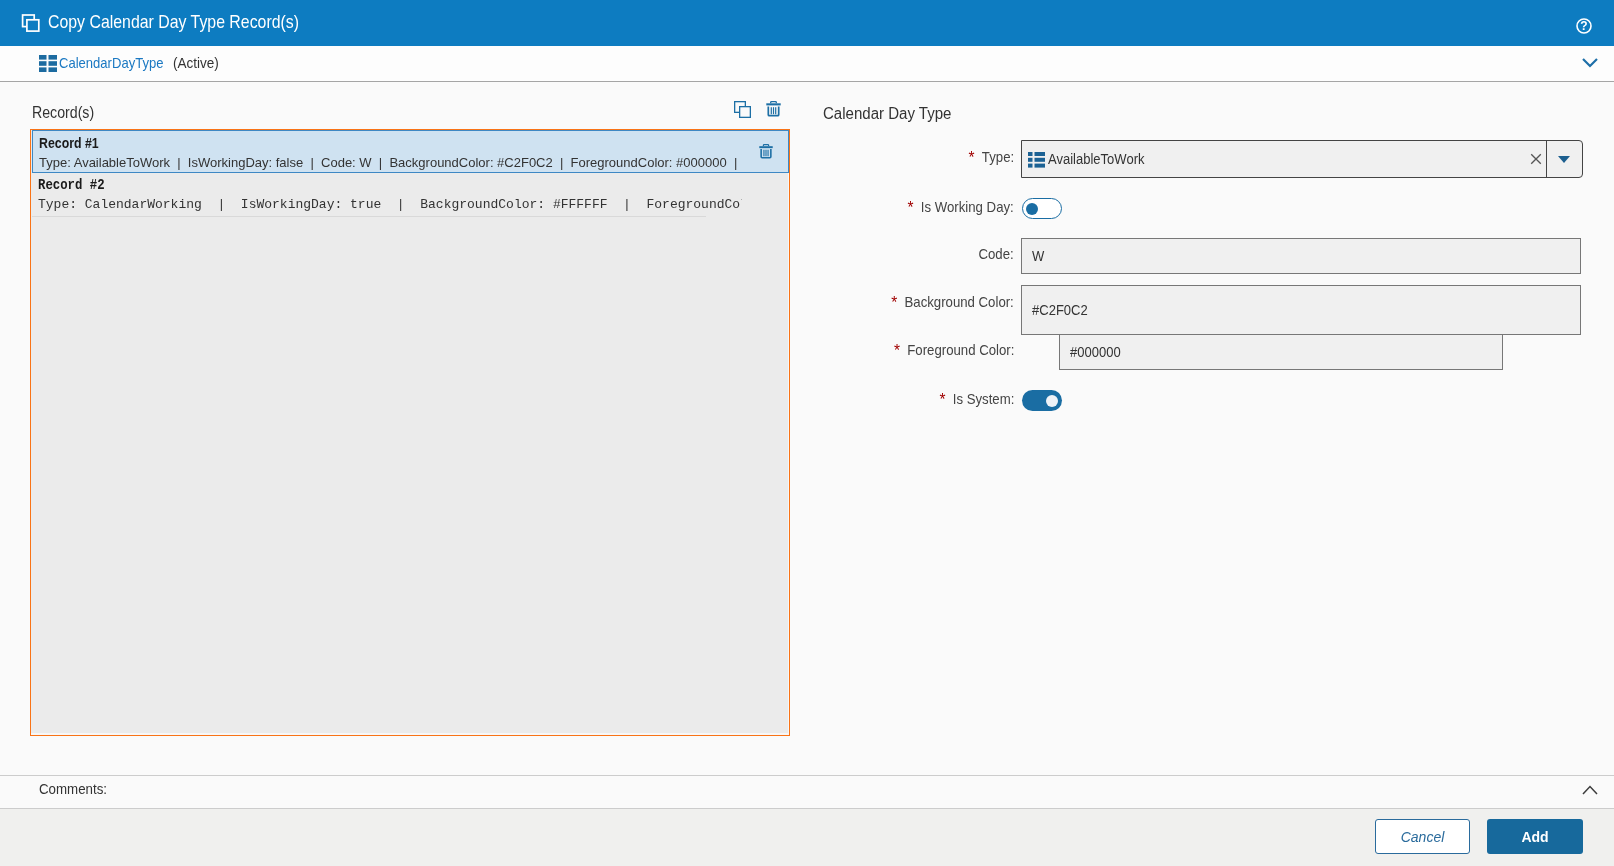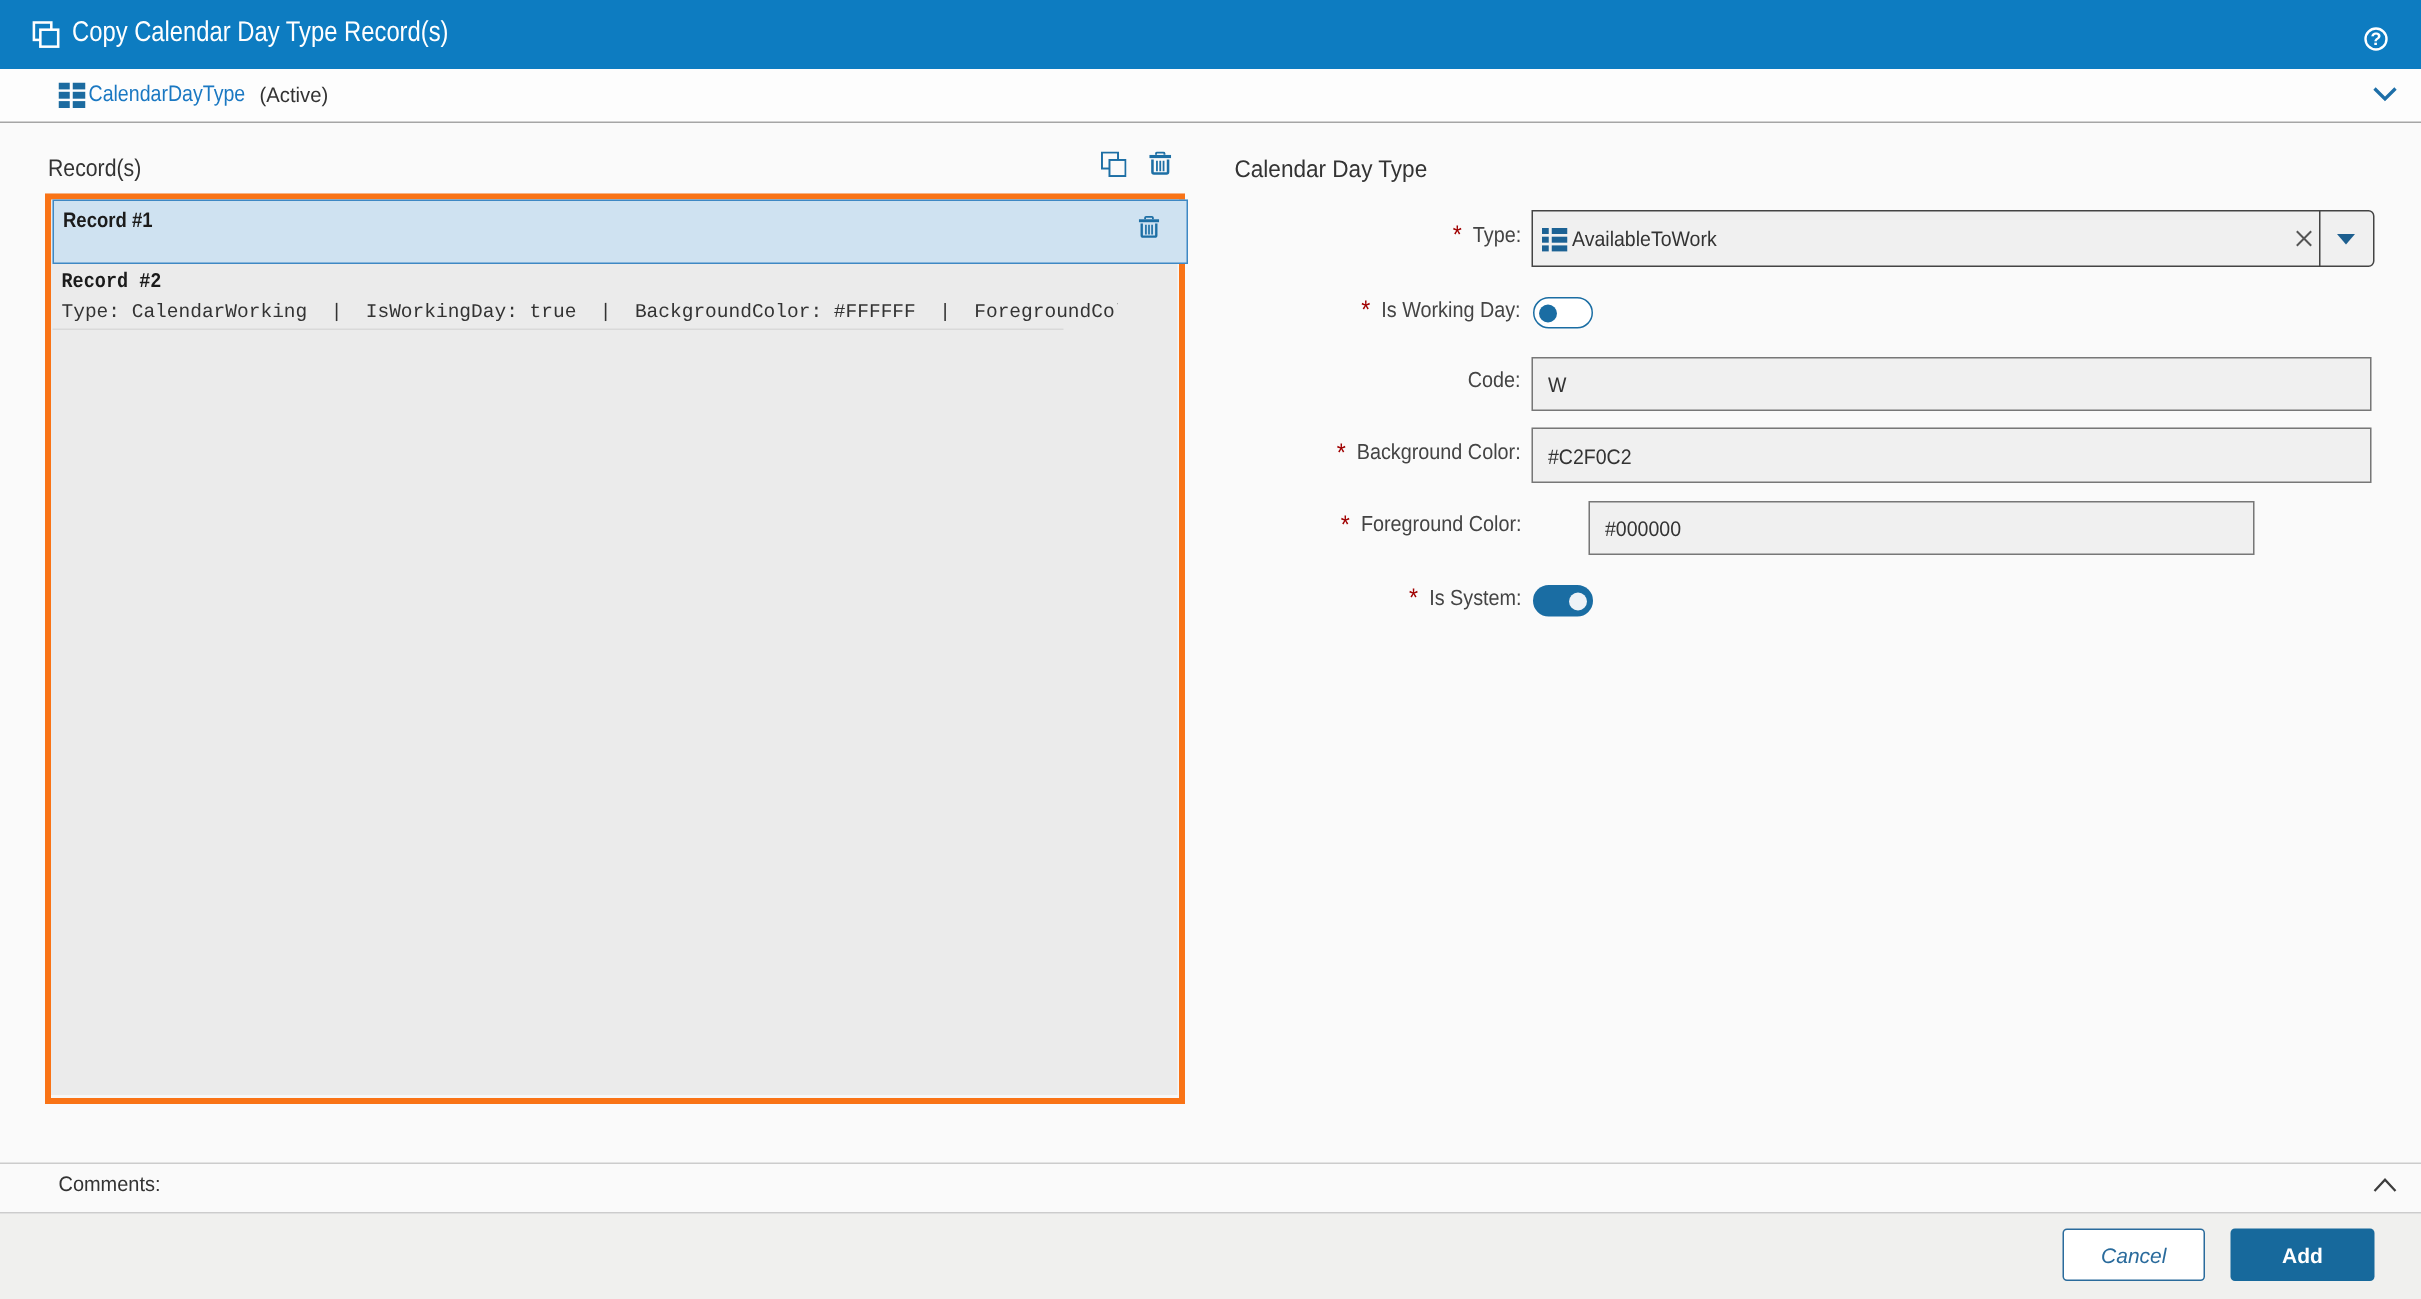--- a/index.html
+++ b/index.html
@@ -8,21 +8,21 @@
   .sx{transform-origin:0 0;white-space:nowrap;}
   
   #titlebar{left:0;top:0;width:1614px;height:46px;background:#0d7cc1;}
   #title{left:48px;top:11px;color:#fff;font-size:19px;transform:scaleX(0.835);}
   
   #subbar{left:0;top:46px;width:1614px;height:35px;background:#fdfdfd;border-bottom:1px solid #a5a5a5;}
   #itemlabel{left:59px;top:54px;font-size:15px;color:#1a78c2;transform:scaleX(0.87);}
   #itemstate{left:173px;top:55px;font-size:14px;color:#333;transform:scaleX(0.966);}
   
   #recordsTitle{left:31.5px;top:104px;font-size:16px;color:#333;transform:scaleX(0.885);}
-  #listbox{left:30px;top:129px;width:760px;height:607px;background:#ebebeb;border:4px solid #f97316;box-sizing:border-box;box-shadow:inset -1px -2px 0 #f7f7f7;}
+  #listbox{left:30px;top:129px;width:760px;height:607px;background:#ebebeb;border:1px solid #f97316;box-sizing:border-box;box-shadow:inset -1px -2px 0 #f7f7f7;}
   .row1{left:0.5px;top:0;width:757px;height:43px;background:#cfe2f1;border:1px solid #3e88c4;box-sizing:border-box;}
   .row2{left:0.5px;top:43px;width:674px;height:43px;border-bottom:1px solid #d9d9d9;font-family:Liberation Mono, monospace;}
   .rowtitle{font-weight:bold;font-size:14px;color:#1b1b1b;left:6.5px;top:4px;transform:scaleX(0.881);transform-origin:0 0;white-space:nowrap;}
   .rowdetail{font-size:13px;color:#333;left:6.5px;top:24px;white-space:nowrap;width:704px;overflow:hidden;}
   
   #formTitle{left:823px;top:104.5px;font-size:16px;color:#333;transform:scaleX(0.94);transform-origin:0 0;white-space:nowrap;}
   .lbl{font-size:14.5px;color:#444;white-space:nowrap;transform-origin:100% 0;transform:scaleX(0.91);text-align:right;}
   .red{color:#a00000;font-size:17px;line-height:0;vertical-align:-1px;}
   .input{background:#f0f0f0;border:1px solid #777;box-sizing:border-box;display:flex;align-items:center;}
   .itext{font-size:14px;color:#333;transform:scaleX(0.93);transform-origin:0 50%;white-space:nowrap;}
@@ -75,20 +75,21 @@
     <rect x="0.3" y="2.3" width="14.4" height="2.1" fill="#1d6fa5"></rect>
     <path d="M2.3 5.4 L2.3 13.7 A1 1 0 0 0 3.3 14.7 L11.7 14.7 A1 1 0 0 0 12.7 13.7 L12.7 5.4" fill="none" stroke="#1d6fa5" stroke-width="1.7"></path>
     <line x1="5.3" y1="6.2" x2="5.3" y2="13.2" stroke="#1d6fa5" stroke-width="1.2"></line>
     <line x1="7.5" y1="6.2" x2="7.5" y2="13.2" stroke="#1d6fa5" stroke-width="1.2"></line>
     <line x1="9.7" y1="6.2" x2="9.7" y2="13.2" stroke="#1d6fa5" stroke-width="1.2"></line>
   </svg>
 
   <div class="abs" id="listbox">
     <div class="abs row1">
       <div class="abs rowtitle">Record #1</div>
+      <div class="abs rowdetail">Type: AvailableToWork&nbsp; |&nbsp; IsWorkingDay: false&nbsp; |&nbsp; Code: W&nbsp; |&nbsp; BackgroundColor: #C2F0C2&nbsp; |&nbsp; ForegroundColor: #000000&nbsp; |&nbsp; </div>
     </div>
     <div class="abs row2">
       <div class="abs rowtitle">Record #2</div>
       <div class="abs rowdetail">Type: CalendarWorking&nbsp; |&nbsp; IsWorkingDay: true&nbsp; |&nbsp; BackgroundColor: #FFFFFF&nbsp; |&nbsp; ForegroundColor: #000000&nbsp; |&nbsp; IsSystem: true</div>
     </div>
   </div>
 
   <svg class="abs" style="left:759px;top:144px" width="14" height="15" viewBox="0 0 15 16">
     <path d="M4.7 2.2 L4.7 1.3 A0.7 0.7 0 0 1 5.4 0.65 L9.6 0.65 A0.7 0.7 0 0 1 10.3 1.3 L10.3 2.2" fill="none" stroke="#1d6fa5" stroke-width="1.3"></path>
     <rect x="0.3" y="2.3" width="14.4" height="2.1" fill="#1d6fa5"></rect>
@@ -125,21 +126,21 @@
   <div class="abs lbl" style="right:600px;top:199px;"><span class="red">*</span>&nbsp;&nbsp;Is Working Day:</div>
   <div class="abs" style="left:1022px;top:198px;width:40px;height:21px;border:1.5px solid #1a6da3;border-radius:11px;background:#fff;box-sizing:border-box;"></div>
   <div class="abs" style="left:1026px;top:202.5px;width:12px;height:12px;border-radius:50%;background:#1a6da3;"></div>
 
   <div class="abs lbl" style="right:600px;top:246px;">Code:</div>
   <div class="abs input" style="left:1021px;top:237.5px;width:560px;height:36.5px;">
     <span class="itext" style="margin-left:10px;">W</span>
   </div>
 
   <div class="abs lbl" style="right:600px;top:294px;"><span class="red">*</span>&nbsp;&nbsp;Background Color:</div>
-  <div class="abs input" style="left:1021px;top:285px;width:560px;height:37px;">
+  <div class="abs input" style="left:1021px;top:285px;width:560px;height:50px;">
     <span class="itext" style="margin-left:10px;">#C2F0C2</span>
   </div>
 
   <div class="abs lbl" style="right:600px;top:342px;"><span class="red">*</span>&nbsp;&nbsp;Foreground Color:</div>
   <div class="abs input" style="left:1059px;top:333.5px;width:444px;height:36.5px;">
     <span class="itext" style="margin-left:10px;">#000000</span>
   </div>
 
   <div class="abs lbl" style="right:600px;top:391px;"><span class="red">*</span>&nbsp;&nbsp;Is System:</div>
   <div class="abs" style="left:1022px;top:390px;width:40px;height:21px;border-radius:11px;background:#1a6da3;"></div>

